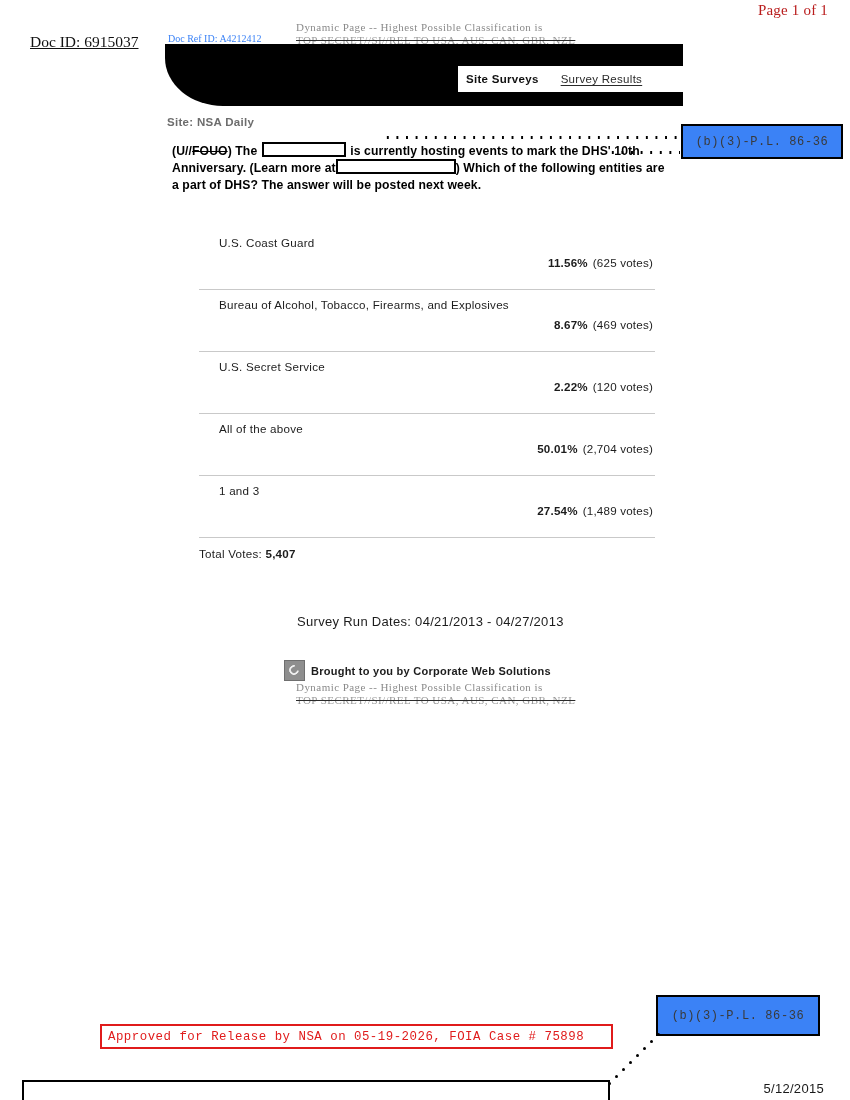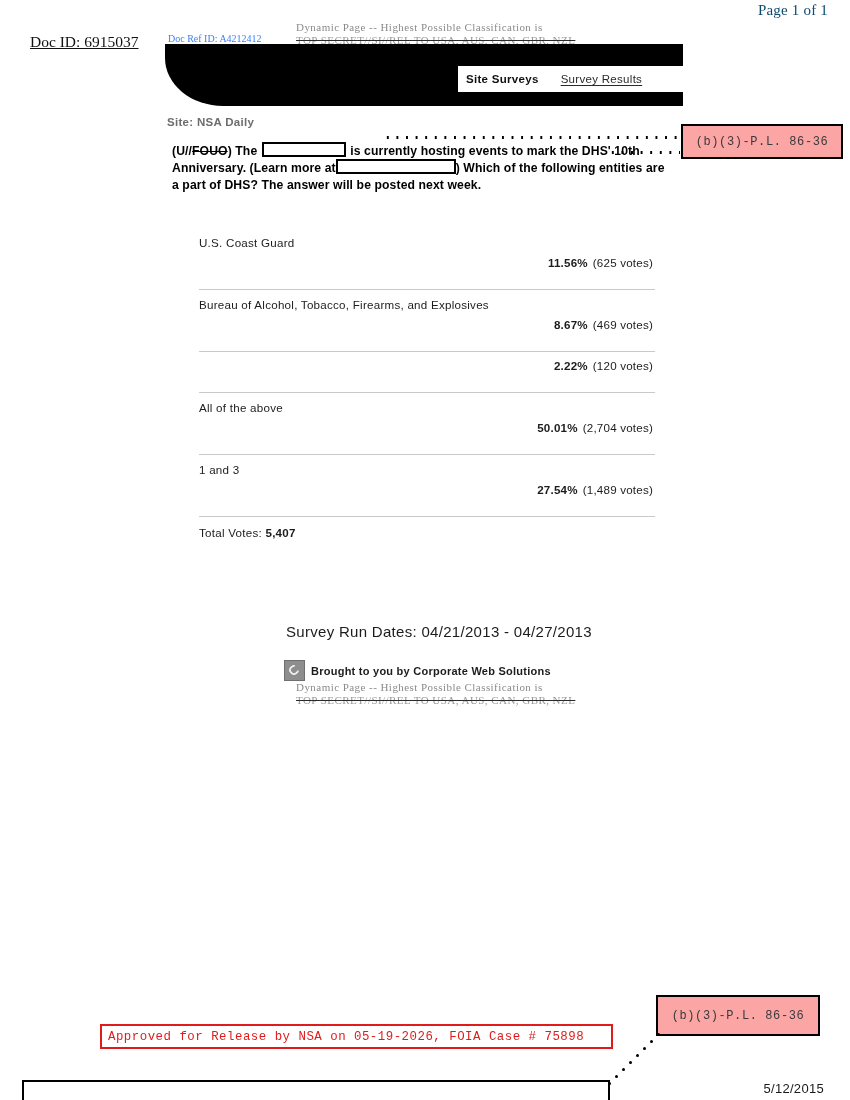--- a/index.html
+++ b/index.html
@@ -15,21 +15,21 @@
     overflow: hidden;
   }
 
   
   .page-number {
     position: absolute;
     top: 2px;
     right: 22px;
     font-family: "Liberation Serif", serif;
     font-size: 15px;
-    color: #0c4a6e;
+    color: #b91c1c;
     letter-spacing: .2px;
   }
   .doc-id {
     position: absolute;
     top: 33px;
     left: 30px;
     font-family: "Liberation Serif", serif;
     font-size: 15.5px;
     color: #111;
     white-space: nowrap;
@@ -174,41 +174,41 @@
     height: 3px;
     background-image: radial-gradient(circle, #000 1.3px, transparent 1.4px);
     background-size: 9.6px 3px;
     background-repeat: repeat-x;
   }
 
   
   .exempt-box {
     position: absolute;
     border: 2.4px solid #000;
-    background: #fca5a5;
+    background: #3b82f6;
     font-family: "Liberation Mono", monospace;
     font-size: 12px;
     color: #3a3a3a;
     letter-spacing: .6px;
     display: flex;
     align-items: center;
     justify-content: center;
     white-space: nowrap;
   }
   .exempt-top { top: 124px; left: 681px; width: 158px; height: 31px; }
   .exempt-bottom { top: 995px; left: 656px; width: 160px; height: 37px; }
 
   
   .poll {
     position: absolute;
     top: 228px;
     left: 199px;
     width: 456px;
   }
-  .poll-row { position: relative; }
+  .poll-row { position: relative; margin-left: 20px; }
   .poll-sep {
     height: 1px;
     background: #c9c9c9;
     margin: 0;
   }
   .poll-label {
     font-size: 11.6px;
     color: #1c1c1c;
     letter-spacing: .25px;
     padding-top: 8px;
@@ -229,26 +229,25 @@
     color: #1c1c1c;
     letter-spacing: .25px;
     padding-top: 9px;
   }
   .total-votes b { font-weight: bold; }
 
   
   .survey-dates {
     position: absolute;
     top: 614px;
-    left: 286px;
-    font-size: 15px;
+    left: 297px;
+    font-size: 13px;
     color: #1c1c1c;
     letter-spacing: .3px;
     white-space: nowrap;
-    margin-top: 9px;
   }
 
   
   .brand {
     position: absolute;
     top: 660px;
     left: 284px;
     display: flex;
     align-items: center;
     gap: 6px;
@@ -378,20 +377,21 @@
   <div class="poll-sep"></div>
   <div class="poll-row">
     <div class="poll-label">Bureau of Alcohol, Tobacco, Firearms, and Explosives</div>
     <div class="poll-stats">
       <span class="poll-pct">8.67%</span><span class="poll-votes">(469 votes)</span>
     </div>
   </div>
 
   <div class="poll-sep"></div>
   <div class="poll-row">
+    <div class="poll-label">U.S. Secret Service</div>
     <div class="poll-stats">
       <span class="poll-pct">2.22%</span><span class="poll-votes">(120 votes)</span>
     </div>
   </div>
 
   <div class="poll-sep"></div>
   <div class="poll-row">
     <div class="poll-label">All of the above</div>
     <div class="poll-stats">
       <span class="poll-pct">50.01%</span><span class="poll-votes">(2,704 votes)</span>

